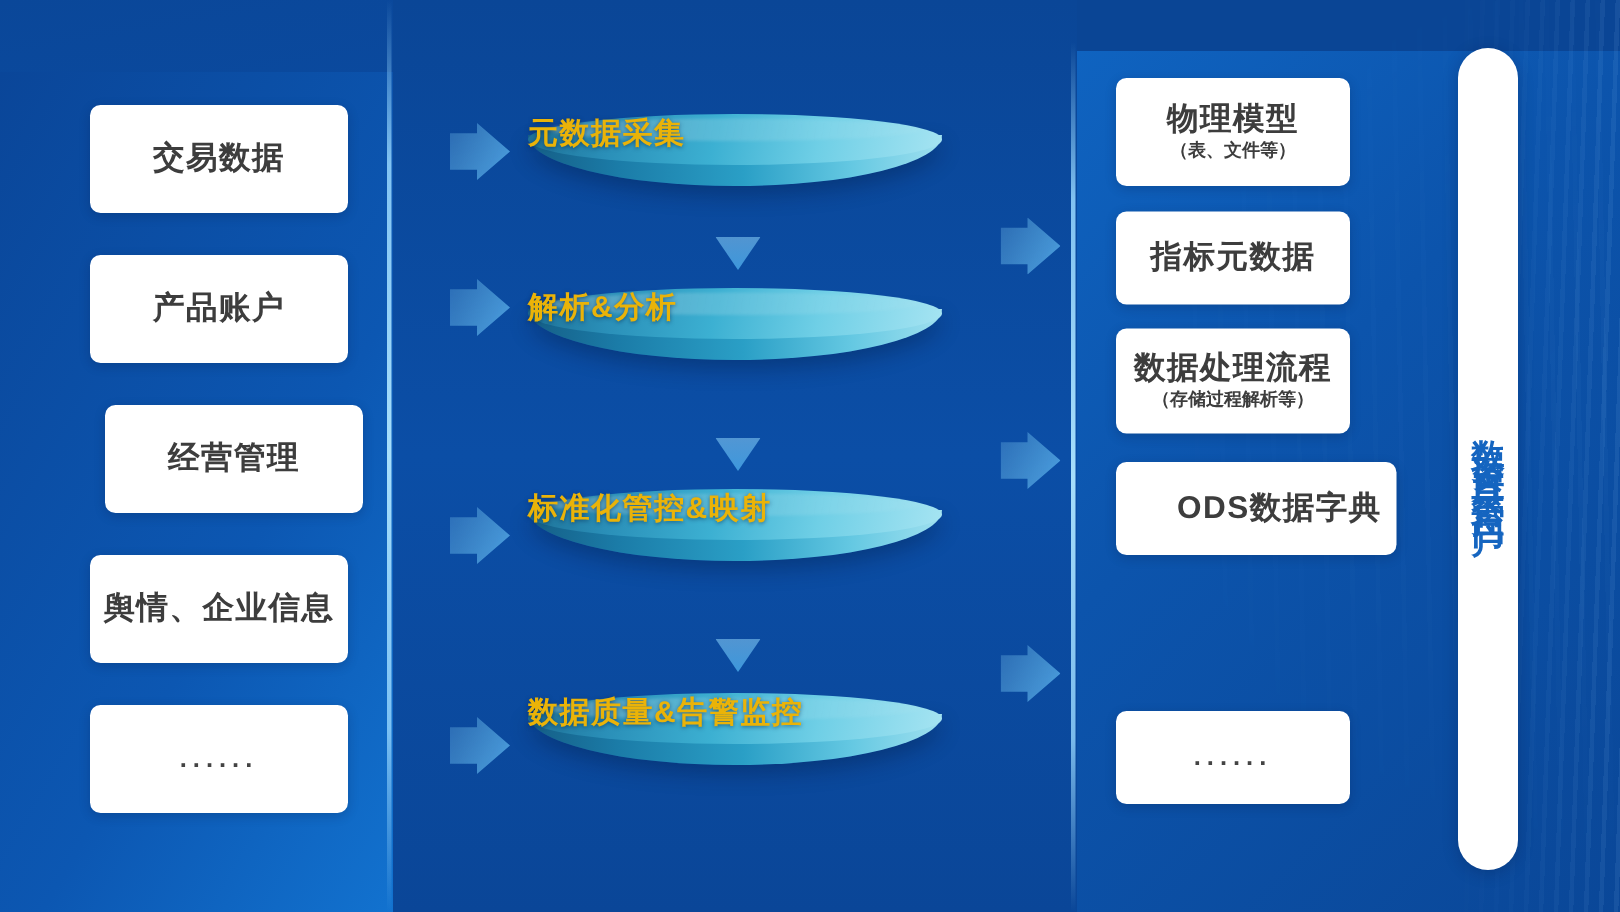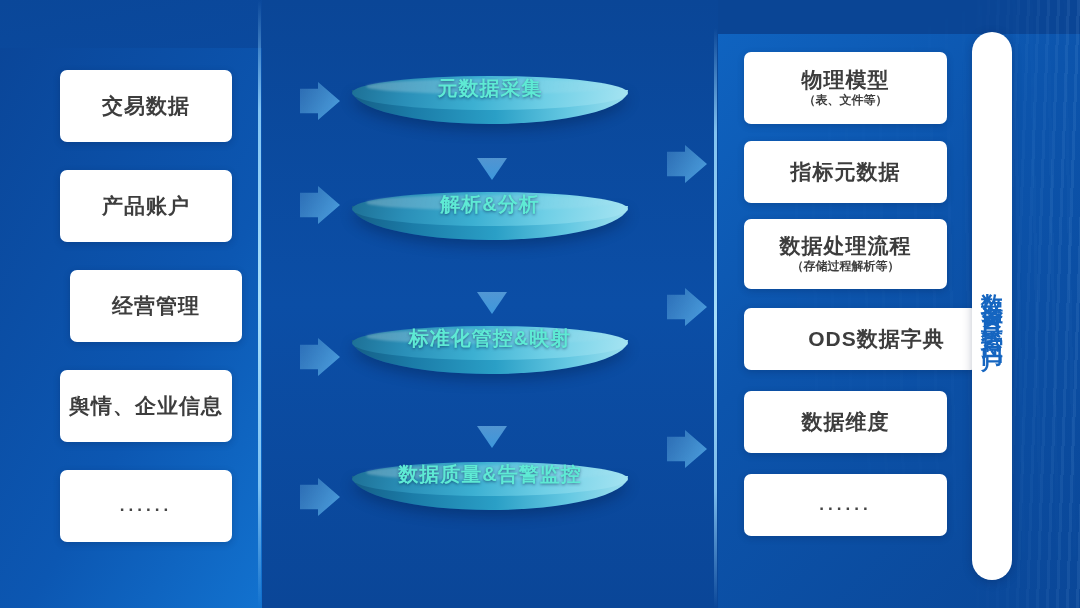--- a/index.html
+++ b/index.html
@@ -80,21 +80,21 @@
     letter-spacing:1px;
   }
   .card .l1{font-size:21px;line-height:1.15;}
   .card .l2{font-size:12px;line-height:1.25;font-weight:bold;letter-spacing:0;}
   .card.dots .l1{font-size:17px;letter-spacing:4px;color:#444;}
 
   
   .lcard{left:60px;width:172px;height:72px;}
 
   
-  .rcard{left:744px;width:203px;}
+  .rcard{left:744px;width:156px;}
 
   
   .portal{
     position:absolute;left:972px;top:32px;width:40px;height:548px;
     background:#fff;border-radius:20px;
     box-shadow:0 2px 10px rgba(0,20,60,.25);
     display:flex;align-items:center;justify-content:center;
   }
   .portal span{
     writing-mode:vertical-rl;text-orientation:upright;
@@ -114,21 +114,21 @@
     position:absolute;left:0;top:0;width:276px;height:34px;border-radius:50%;
     background:linear-gradient(100deg,#1d6f95 0%,#2a8fb8 20%,#3cb0d2 45%,#6fcfe6 70%,#a6e4f2 100%);
   }
   .disc .gloss{
     position:absolute;left:14px;top:3px;width:248px;height:15px;border-radius:50%;
     background:linear-gradient(100deg,rgba(255,255,255,.24),rgba(255,255,255,.04));
     filter:blur(1px);
   }
   .disc .label{
     position:absolute;left:0;top:-1px;width:276px;
-    text-align:center;color:#5eead4;font-size:20px;font-weight:bold;
+    text-align:left;color:#eab308;font-size:20px;font-weight:bold;
     letter-spacing:1px;text-shadow:0 1px 3px rgba(0,30,70,.55);
     white-space:nowrap;
   }
 
   
   .arrow-r{
     position:absolute;width:40px;height:38px;
     background:linear-gradient(120deg,rgba(120,195,245,.30),rgba(90,180,240,.85));
     clip-path:polygon(0% 18%,45% 18%,45% 0%,100% 50%,45% 100%,45% 82%,0% 82%);
     filter:drop-shadow(0 1px 2px rgba(0,20,60,.25));
@@ -220,23 +220,20 @@
   <div class="card rcard" style="top:141px;height:62px;">
     <div class="l1">指标元数据</div>
   </div>
   <div class="card rcard" style="top:219px;height:70px;">
     <div class="l1">数据处理流程</div>
     <div class="l2">（存储过程解析等）</div>
   </div>
   <div class="card rcard" style="top:308px;height:62px;padding-left:31px;">
     <div class="l1">ODS数据字典</div>
   </div>
-  <div class="card rcard" style="top:391px;height:62px;">
-    <div class="l1">数据维度</div>
-  </div>
   <div class="card rcard dots" style="top:474px;height:62px;">
     <div class="l1">......</div>
   </div>
 
   <div class="portal">
     <span>数据资产目录管控门户</span>
   </div>
 
 </div>
 

